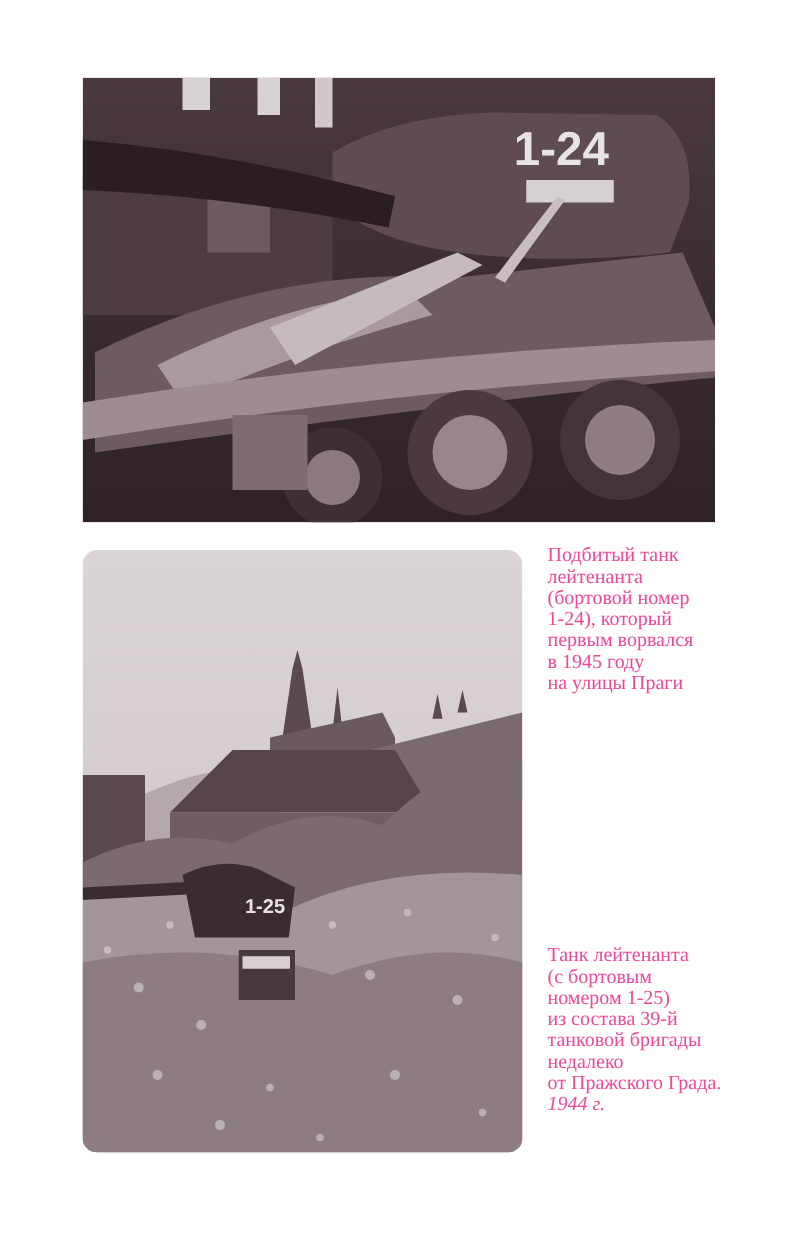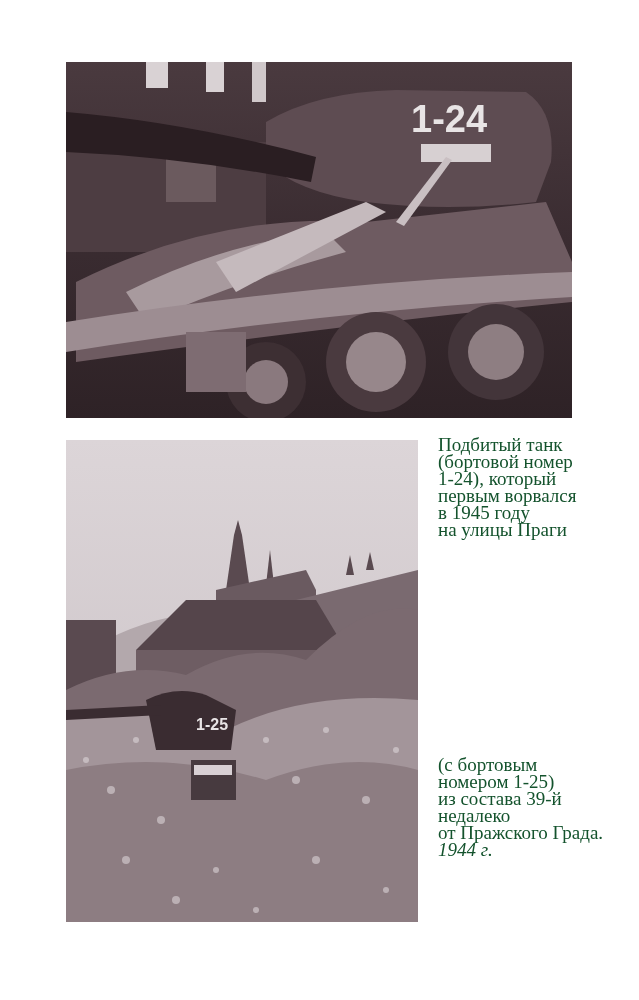--- a/index.html
+++ b/index.html
@@ -1,21 +1,21 @@
 <!DOCTYPE html>
 <html><head>
   <meta charset="utf-8">
   <style>
     html, body { margin: 0; padding: 0; background: #ffffff; }
     body { width: 639px; height: 1000px; position: relative; overflow: hidden; font-family: "Liberation Serif", serif; }
     .photo { position: absolute; overflow: hidden; text-align: center; }
     .photo svg { display: block; width: 100%; height: 100%; }
     #photo-top { left: 66px; top: 62px; width: 506px; height: 356px; }
-    #photo-bottom { left: 66px; top: 440px; width: 352px; height: 482px; }
-    .caption { position: absolute; left: 438px; width: 190px; color: #14532d; font-size: 19px; line-height: 17px; }
+    #photo-bottom { left: 66px; top: 440px; width: 352px; height: 482px; border-radius: 12px; }
+    .caption { position: absolute; left: 438px; width: 190px; color: #ec4899; font-size: 16px; line-height: 17px; }
     .caption div { white-space: nowrap; }
     #caption-top { top: 436px; }
     #caption-bottom { top: 756px; }
     .italic { font-style: italic; }
   </style>
 </head>
 <body>
 
 <div class="photo" id="photo-top">
   <svg viewBox="0 0 506 356" preserveAspectRatio="none">
@@ -108,27 +108,30 @@
         <circle cx="250" cy="420" r="4"></circle>
       <circle cx="320" cy="450" r="3"></circle>
         <circle cx="110" cy="460" r="4"></circle>
         <circle cx="190" cy="470" r="3"></circle>
     </g>
   </svg>
 </div>
 
 <div class="caption" id="caption-top">
   <div>Подбитый танк</div>
+  <div>лейтенанта</div>
   <div>(бортовой номер</div>
   <div>1-24), который</div>
   <div>первым ворвался</div>
   <div>в 1945 году</div>
   <div>на улицы Праги</div>
 </div>
 
 <div class="caption" id="caption-bottom">
+  <div>Танк лейтенанта</div>
   <div>(с бортовым</div>
   <div>номером 1-25)</div>
   <div>из состава 39-й</div>
+  <div>танковой бригады</div>
   <div>недалеко</div>
   <div>от Пражского Града.</div>
   <div class="italic">1944 г.</div>
 </div>
 
 </body></html>

